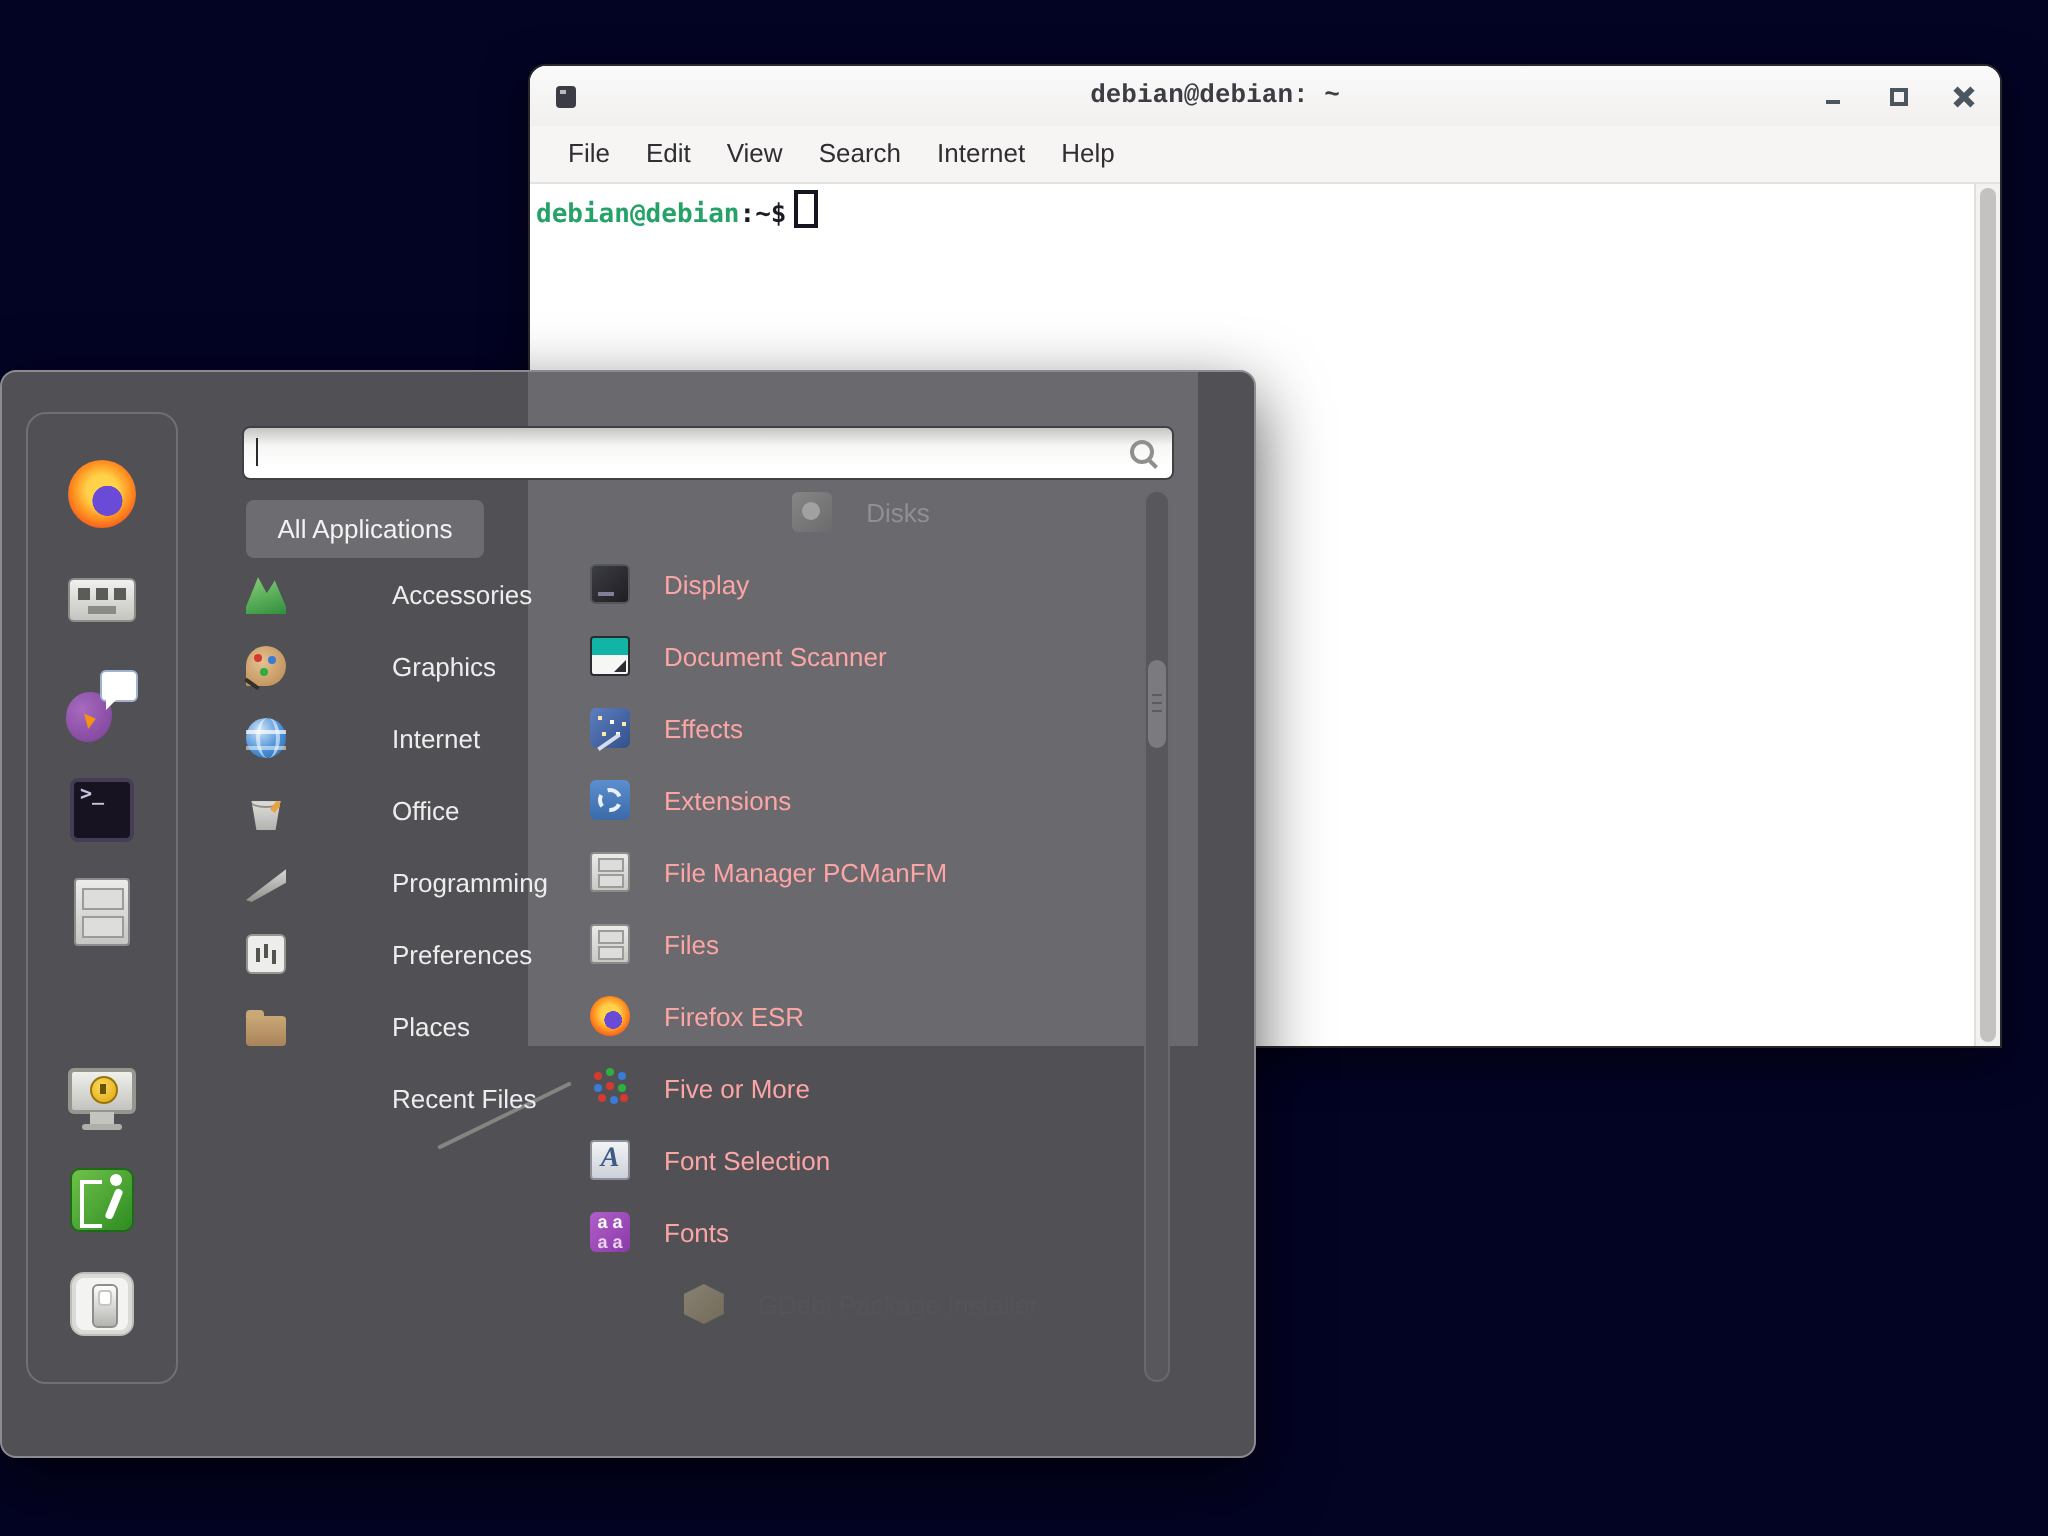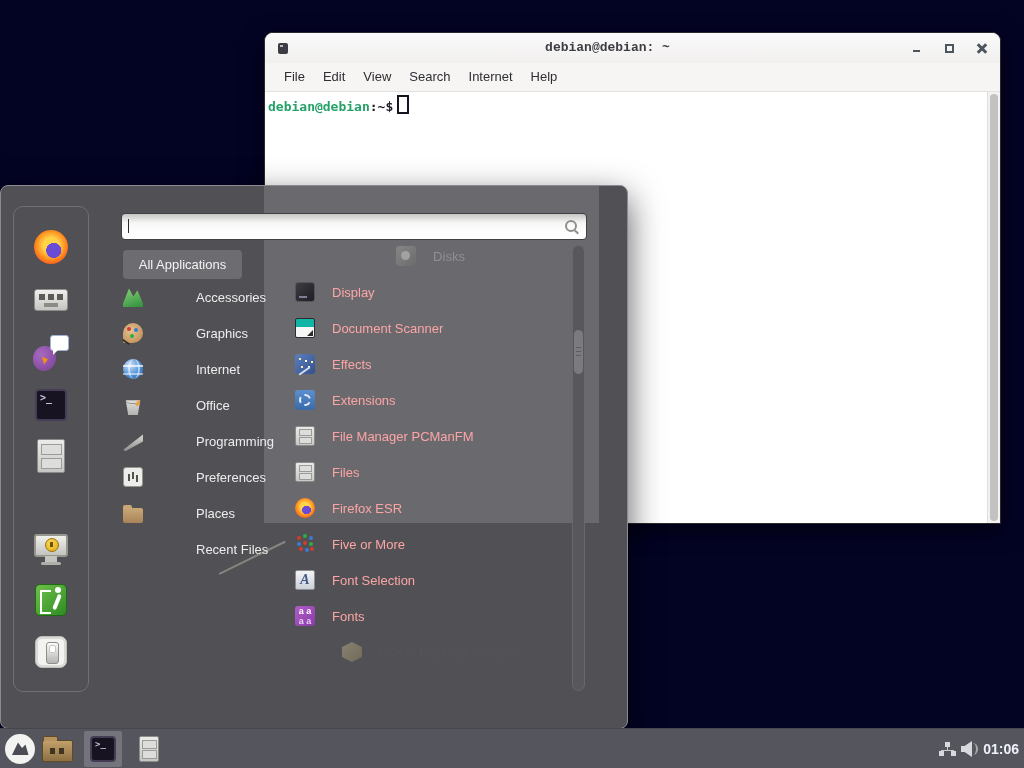--- a/index.html
+++ b/index.html
@@ -332,31 +332,14 @@
             <span>GDebi Package Installer</span>
           </div>
       </div>
 
       <div class="apps-scroll">
         <div class="apps-thumb"></div>
       </div>
     </div>
   </div>
 
-  <div class="taskbar">
-    <div class="tb-menu">
-      <svg width="30" height="30" viewBox="0 0 30 30">
-          <path d="M7 21 L13 8.5 L17 14 L20.5 10.5 L23.5 21 Z" fill="#4b4c54"></path>
-        </svg>
-    </div>
-    <div class="tb-folder"></div>
-    <div class="tb-term">
-        <span class="term-ic"></span>
-      </div>
-    <div class="tb-files">
-        <span class="cabm"></span>
-      </div>
-    <div class="tray-net"></div>
-    <div class="tray-vol"></div>
-    <div class="tb-clock">01:06</div>
-  </div>
 
 </div>
 
 </body></html>

